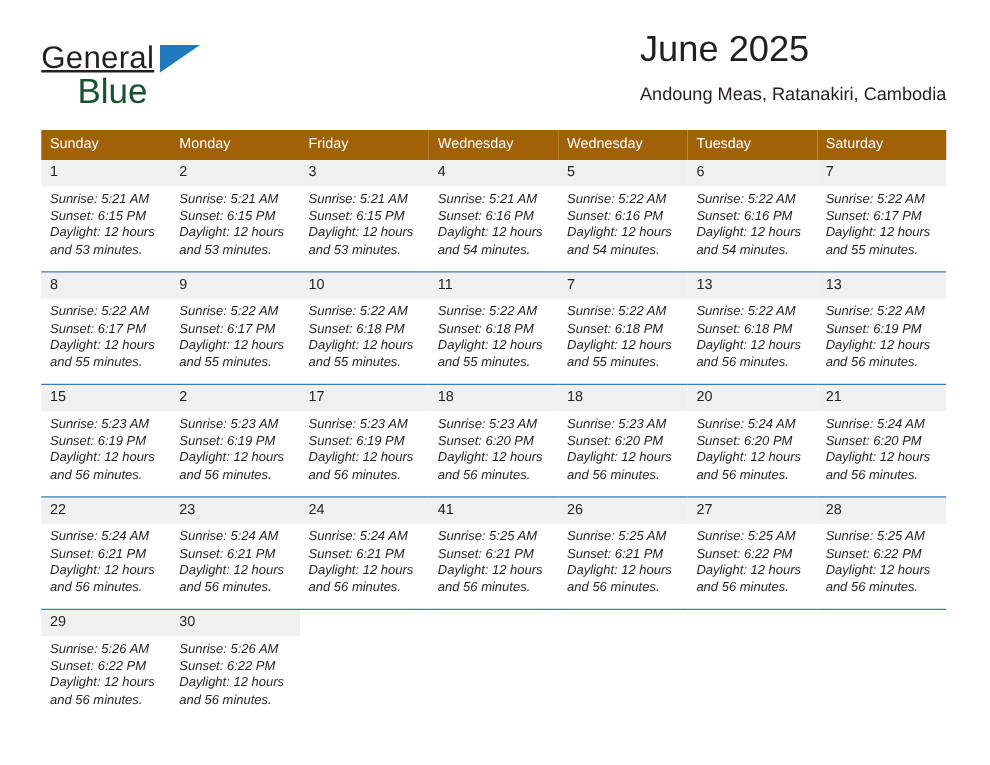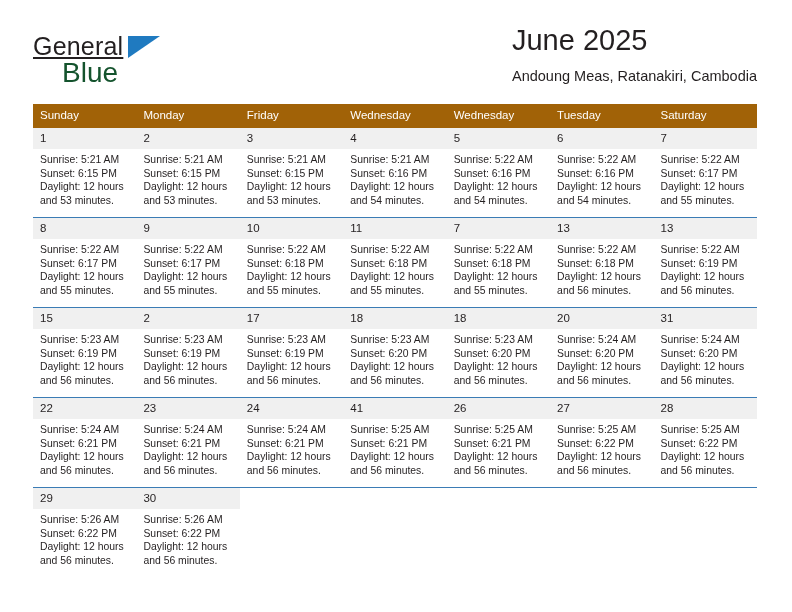--- a/index.html
+++ b/index.html
@@ -128,20 +128,21 @@
   }
   .daynum.empty {
     background: #ffffff;
     color: transparent;
   }
   .details {
     padding: 4px 5px 0 7px;
     font-size: 10.4px;
     line-height: 13.6px;
     color: #231f20;
+    font-style: italic;
   }
   .details div { white-space: nowrap; }
   .cell.blank .details { visibility: hidden; }
 </style>
 </head>
 <body>
 
 <div class="page">
 
   <div class="header">
@@ -363,21 +364,21 @@
         <td class="cell">
           <div class="daynum">20</div>
           <div class="details">
             <div>Sunrise: 5:24 AM</div>
             <div>Sunset: 6:20 PM</div>
             <div>Daylight: 12 hours</div>
             <div>and 56 minutes.</div>
           </div>
         </td>
         <td class="cell">
-          <div class="daynum">31</div>
+          <div class="daynum">21</div>
           <div class="details">
             <div>Sunrise: 5:24 AM</div>
             <div>Sunset: 6:20 PM</div>
             <div>Daylight: 12 hours</div>
             <div>and 56 minutes.</div>
           </div>
         </td>
       </tr>
 
       <tr class="week-row">

